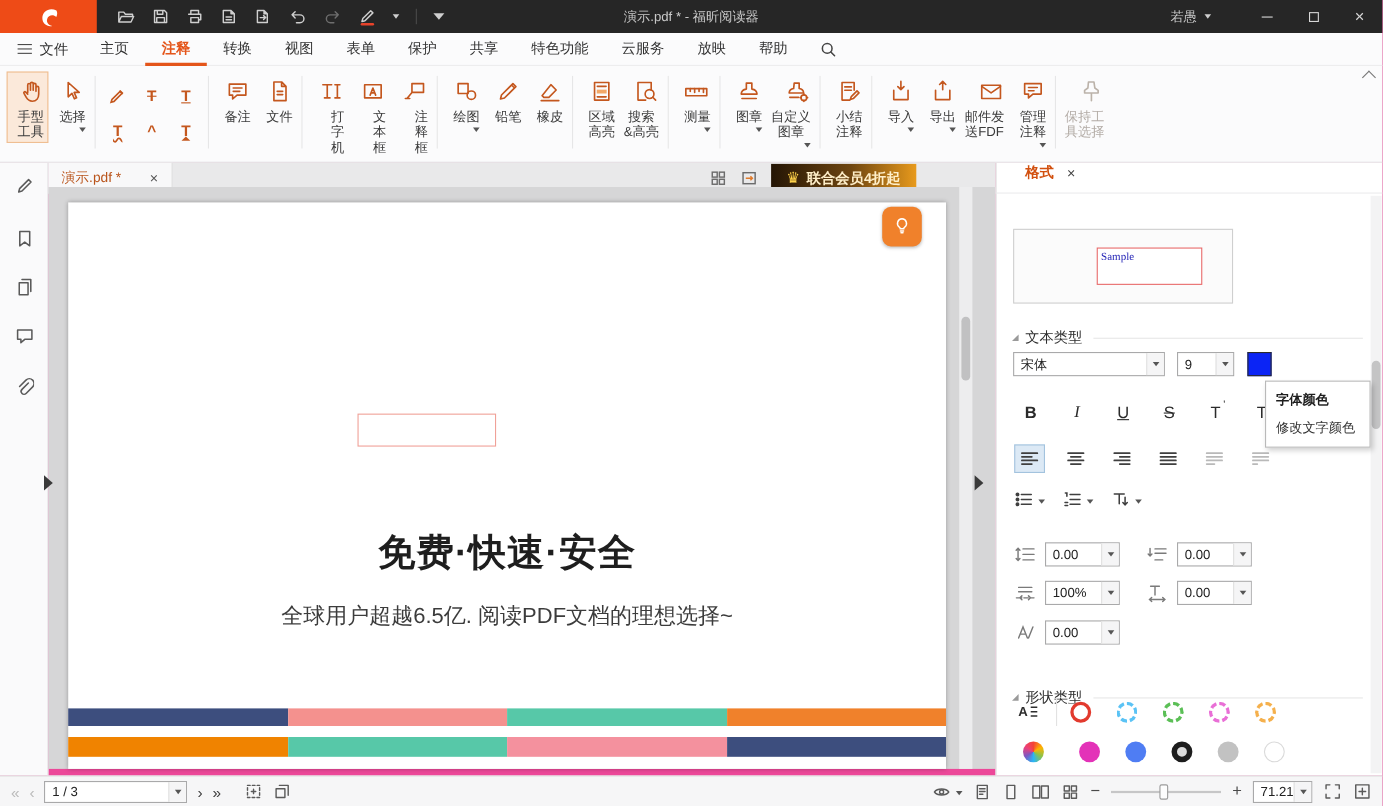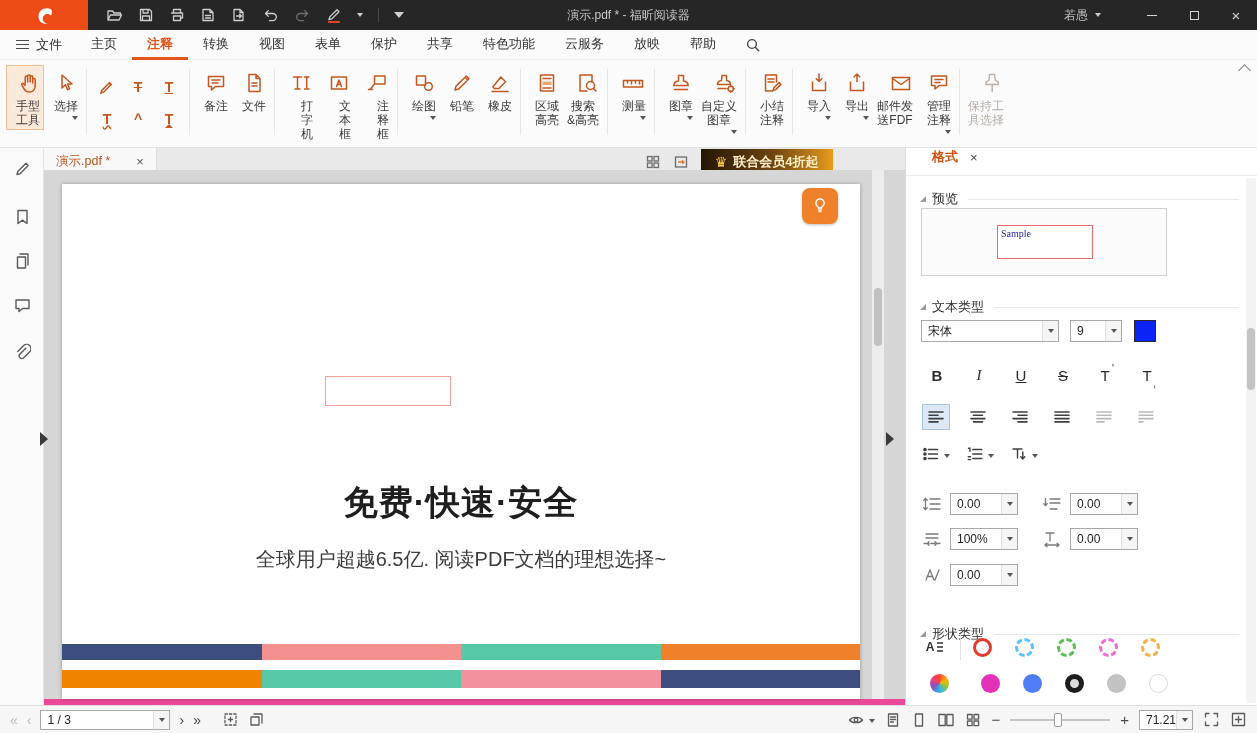--- a/index.html
+++ b/index.html
@@ -85,21 +85,21 @@
   .col-arrow{position:absolute;width:0;height:0;border-top:7px solid transparent;border-bottom:7px solid transparent;border-left:8px solid #3A3A3A}
 
   
   .panel{position:absolute;left:905px;top:148px;width:352px;height:557px;background:#fff;border-left:1px solid #DCDCDC}
   .panel-tabrow{height:28px;border-bottom:1px solid #ECECED;display:flex;align-items:flex-start}
   .fmt-tab{margin-left:26px;display:flex;align-items:center;gap:12px;color:#D2500F;font-weight:bold;font-size:13px}
   .fmt-tab .tclose{font-weight:normal}
   .sec-h{position:absolute;left:14px;right:18px;display:flex;align-items:center;gap:6px;font-size:13px;color:#2E2E2E}
   .tri{width:0;height:0;border-left:6px solid transparent;border-bottom:6px solid #9A9A9A}
   .hline{flex:1;height:1px;background:#E7E7E7;margin-left:4px}
-  .preview-box{position:absolute;left:15px;top:60px;width:246px;height:68px;border:1px solid #CFCFCF;background:#FBFBFB}
+  .preview-box{position:absolute;left:15px;top:60px;width:200px;height:68px;border:1px solid #CFCFCF;background:#FBFBFB}
   .sample-box{position:absolute;left:75px;top:16px;width:96px;height:34px;background:#fff;border:1px solid #E86A6A}
   .sample-txt{position:absolute;left:3px;top:2px;font-family:"Liberation Serif","DejaVu Serif",serif;font-size:10px;color:#1F1FB4}
   .combo{height:22px;border:1px solid #A9A9AA;background:#fff;display:flex;align-items:center;font-size:12px;color:#222}
   .combo .val{flex:1;padding-left:6px;white-space:nowrap;overflow:hidden}
   .combo .cmb{width:16px;height:100%;display:flex;align-items:center;justify-content:center;border-left:1px solid #E0E0E0;background:#F5F5F6}
   .combo .cmb .dd{margin-top:0}
   .fontrow{position:absolute;left:15px;top:172px;display:flex;align-items:center}
   .swatch{width:22px;height:22px;border:1px solid #2B2B2B;margin-left:12px}
   .styrow{position:absolute;left:16px;top:214px;display:flex;gap:12px}
   .stybtn{width:30px;height:27px;display:flex;align-items:center;justify-content:center;font-size:15px;color:#2B2B2B;position:relative}
@@ -602,25 +602,20 @@
   <div class="col-arrow" style="left:886px;top:432px"></div>
 
   <div class="panel">
     <div class="panel-tabrow">
       <div class="fmt-tab">
         <span>格式</span>
         <span class="tclose fmt-x">×</span>
       </div>
     </div>
 
-    <div class="sec-h" style="top:42px">
-      <span class="tri"></span>
-      <span>预览</span>
-      <span class="hline"></span>
-    </div>
     <div class="preview-box">
       <div class="sample-box">
         <span class="sample-txt">Sample</span>
       </div>
     </div>
 
     <div class="sec-h" style="top:150px">
       <span class="tri"></span>
       <span>文本类型</span>
       <span class="hline"></span>
@@ -812,20 +807,24 @@
       <span class="cgap"></span>
       <span class="dot" style="background: rgb(79, 125, 243);"></span>
       <span class="cgap"></span>
       <span class="dot ringy" style="border-color: rgb(29, 29, 29);"></span>
       <span class="cgap"></span>
       <span class="dot" style="background: rgb(194, 194, 194);"></span>
       <span class="cgap"></span>
       <span class="dot white" style="background: rgb(255, 255, 255);"></span>
     </div>
 
+    <div class="tooltip">
+      <div class="tt-title">字体颜色</div>
+      <div class="tt-body">修改文字颜色</div>
+    </div>
 
     <div class="panel-scroll">
       <div class="panel-thumb"></div>
     </div>
   </div>
 
   <div class="statusbar">
     <div class="sb-left">
       <span class="navg dis">«</span>
       <span class="navg dis">‹</span>

